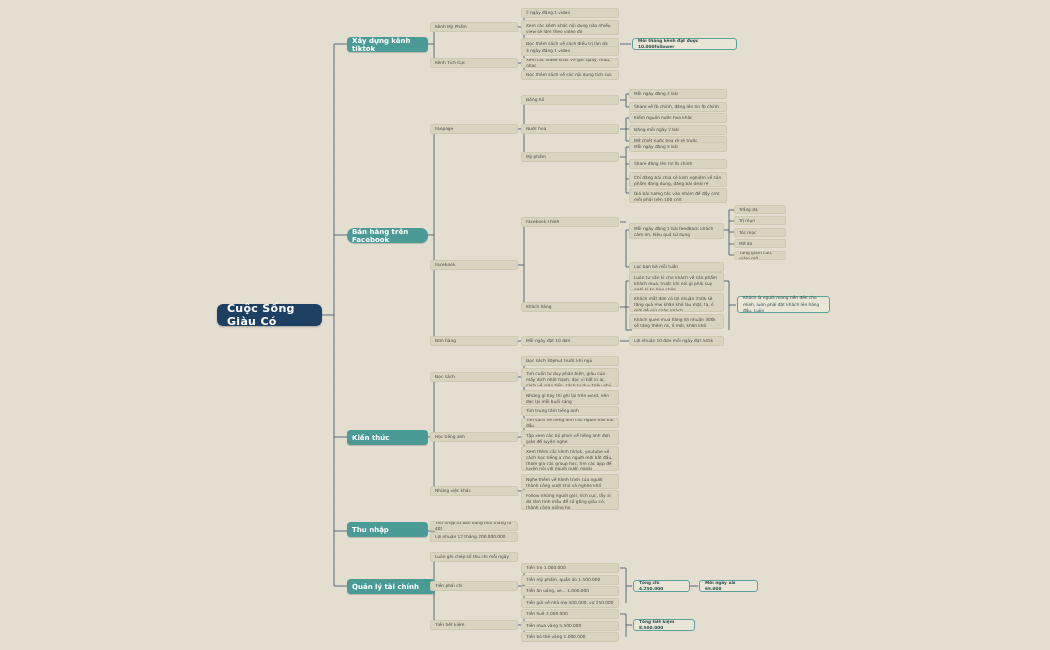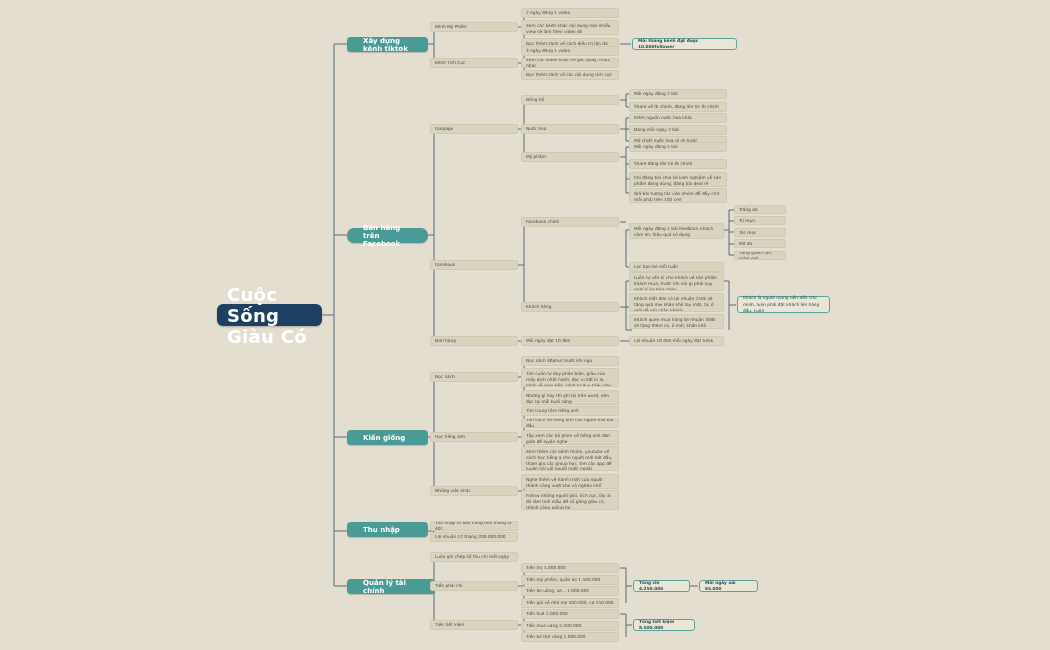--- a/index.html
+++ b/index.html
@@ -12,33 +12,33 @@
   }
   #canvas{position:absolute;left:0;top:0;width:1050px;height:650px;}
   svg.links{position:absolute;left:0;top:0;width:1050px;height:650px;pointer-events:none;}
 
   .node{position:absolute;box-sizing:border-box;}
 
   
   .root{
     background:#1d3f61;color:#ffffff;
     border-radius:6px;
-    font-size:18px;font-weight:bold;
+    font-size:11px;font-weight:bold;
     letter-spacing:.3px;
     display:flex;align-items:center;justify-content:center;
     padding:0 10px;
     box-shadow:0 1px 2px rgba(0,0,0,.25);
   }
   
   .l1{
     background:#4a9a96;color:#ffffff;
     border-radius:4px;
     font-size:7px;font-weight:bold;
     display:flex;align-items:center;
-    padding:0 16px;
+    padding:0 5px;
     box-shadow:0 1px 1px rgba(0,0,0,.18);
   }
   
   .bar{
     background:#d9d4bf;
     border:1px solid #cfc9b2;
     border-radius:2px;
     color:#4b4b45;
     font-size:4.3px;
     line-height:1.35;
@@ -168,21 +168,21 @@
 
   <div class="node bar top" style="left:629px;top:272px;width:95px;height:19px;">Luôn tư vấn kĩ cho khách về sản phẩm khách mua, trước khi nói gì phải suy nghĩ kĩ ko bộp chộp</div>
   <div class="node bar top" style="left:629px;top:293px;width:95px;height:19px;">Khách mất đơn có lợi nhuận 250k sẽ tặng quà mw khăn khô lau mặt, ta, ố mới dễ giữ chân khách</div>
   <div class="node bar top" style="left:629px;top:314px;width:95px;height:15px;">Khách quen mua hàng lợi nhuận 300k sẽ tặng thêm ns, ố mới, khăn khô</div>
 
   <div class="node callout multi" style="left:737px;top:296px;width:93px;height:17px;">Khách là người mang tiền đến cho mình, luôn phải đặt khách lên hàng đầu. Luôn</div>
 
   <div class="node bar" style="left:521px;top:336px;width:98px;height:10px;">Mỗi ngày đạt 10 đơn</div>
   <div class="node bar" style="left:629px;top:336px;width:95px;height:10px;">Lợi nhuận 10 đơn mỗi ngày đạt 545k</div>
 
-  <div class="node l1" style="left:347px;top:430px;width:81px;height:15px;">Kiến giống</div>
+  <div class="node l1" style="left:347px;top:430px;width:81px;height:15px;">Kiến thức</div>
 
   <div class="node bar" style="left:430px;top:372px;width:88px;height:10px;">Đọc sách</div>
   <div class="node bar" style="left:430px;top:432px;width:88px;height:10px;">Học tiếng anh</div>
   <div class="node bar" style="left:430px;top:486px;width:88px;height:10px;">Những việc khác</div>
 
   <div class="node bar" style="left:521px;top:356px;width:98px;height:10px;">Đọc sách 30phut trước khi ngủ</div>
   <div class="node bar top" style="left:521px;top:368px;width:98px;height:19px;">Tìm cuốn tư duy phản biện, giàu của mấy dịch nhật hạnh, đọc vì bất kì ai, sách về giao tiếp, sách tư duy triệu phú</div>
   <div class="node bar top" style="left:521px;top:390px;width:98px;height:15px;">Những gì hay thì ghi lại trên word, nên đọc lại mỗi buổi sáng</div>
 
   <div class="node bar" style="left:521px;top:406px;width:98px;height:10px;">Tìm trung tâm tiếng anh</div>

